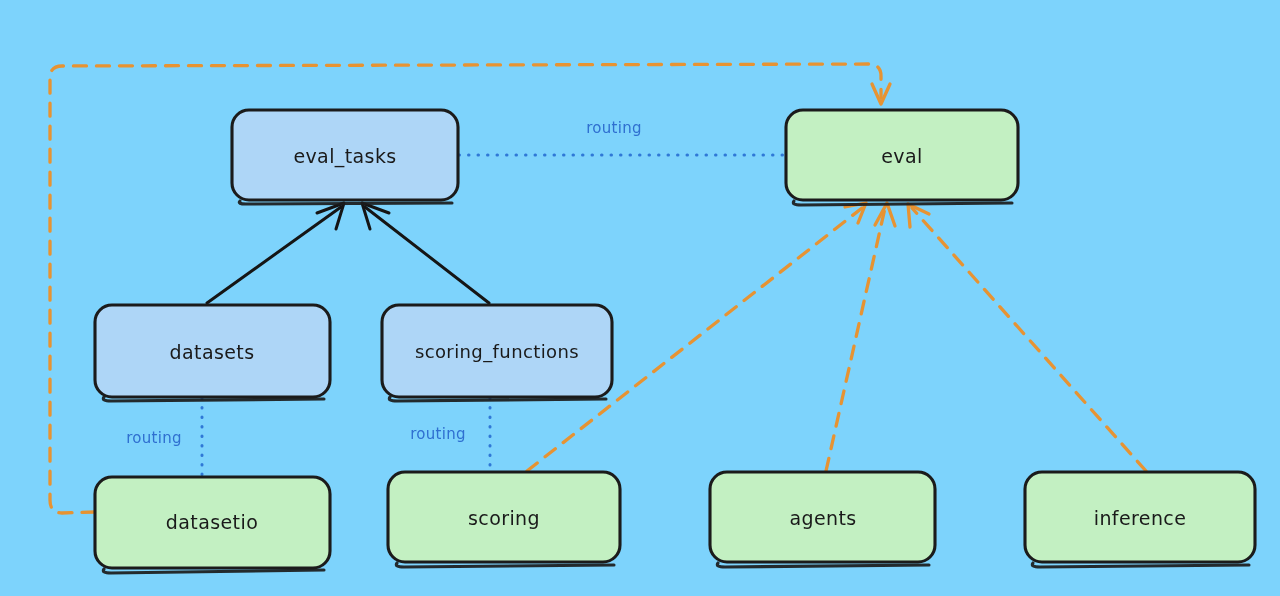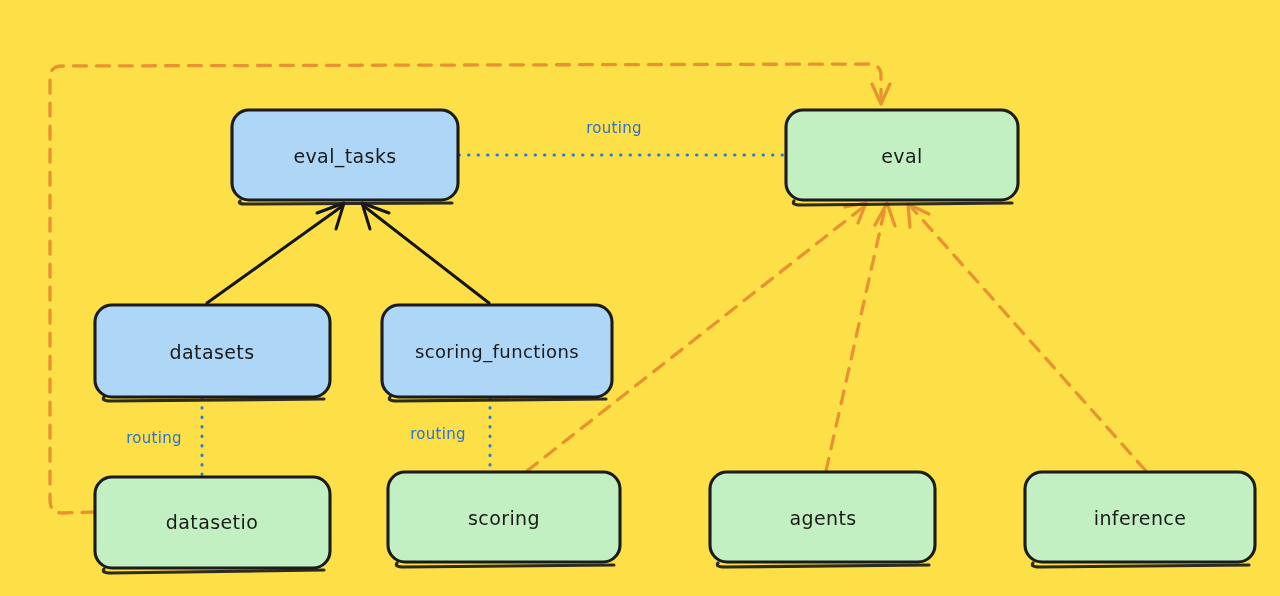--- a/index.html
+++ b/index.html
@@ -11,21 +11,21 @@
   body {
     width: 1280px;
     height: 596px;
     font-family: "DejaVu Sans", sans-serif;
     overflow: hidden;
   }
   #diagram-root {
     position: relative;
     width: 1280px;
     height: 596px;
-    background: #fde047;
+    background: #7dd3fc;
   }
   #diagram-svg {
     position: absolute;
     left: 0;
     top: 0;
     width: 1280px;
     height: 596px;
   }
   .node-label {
     font-family: "DejaVu Sans", sans-serif;

